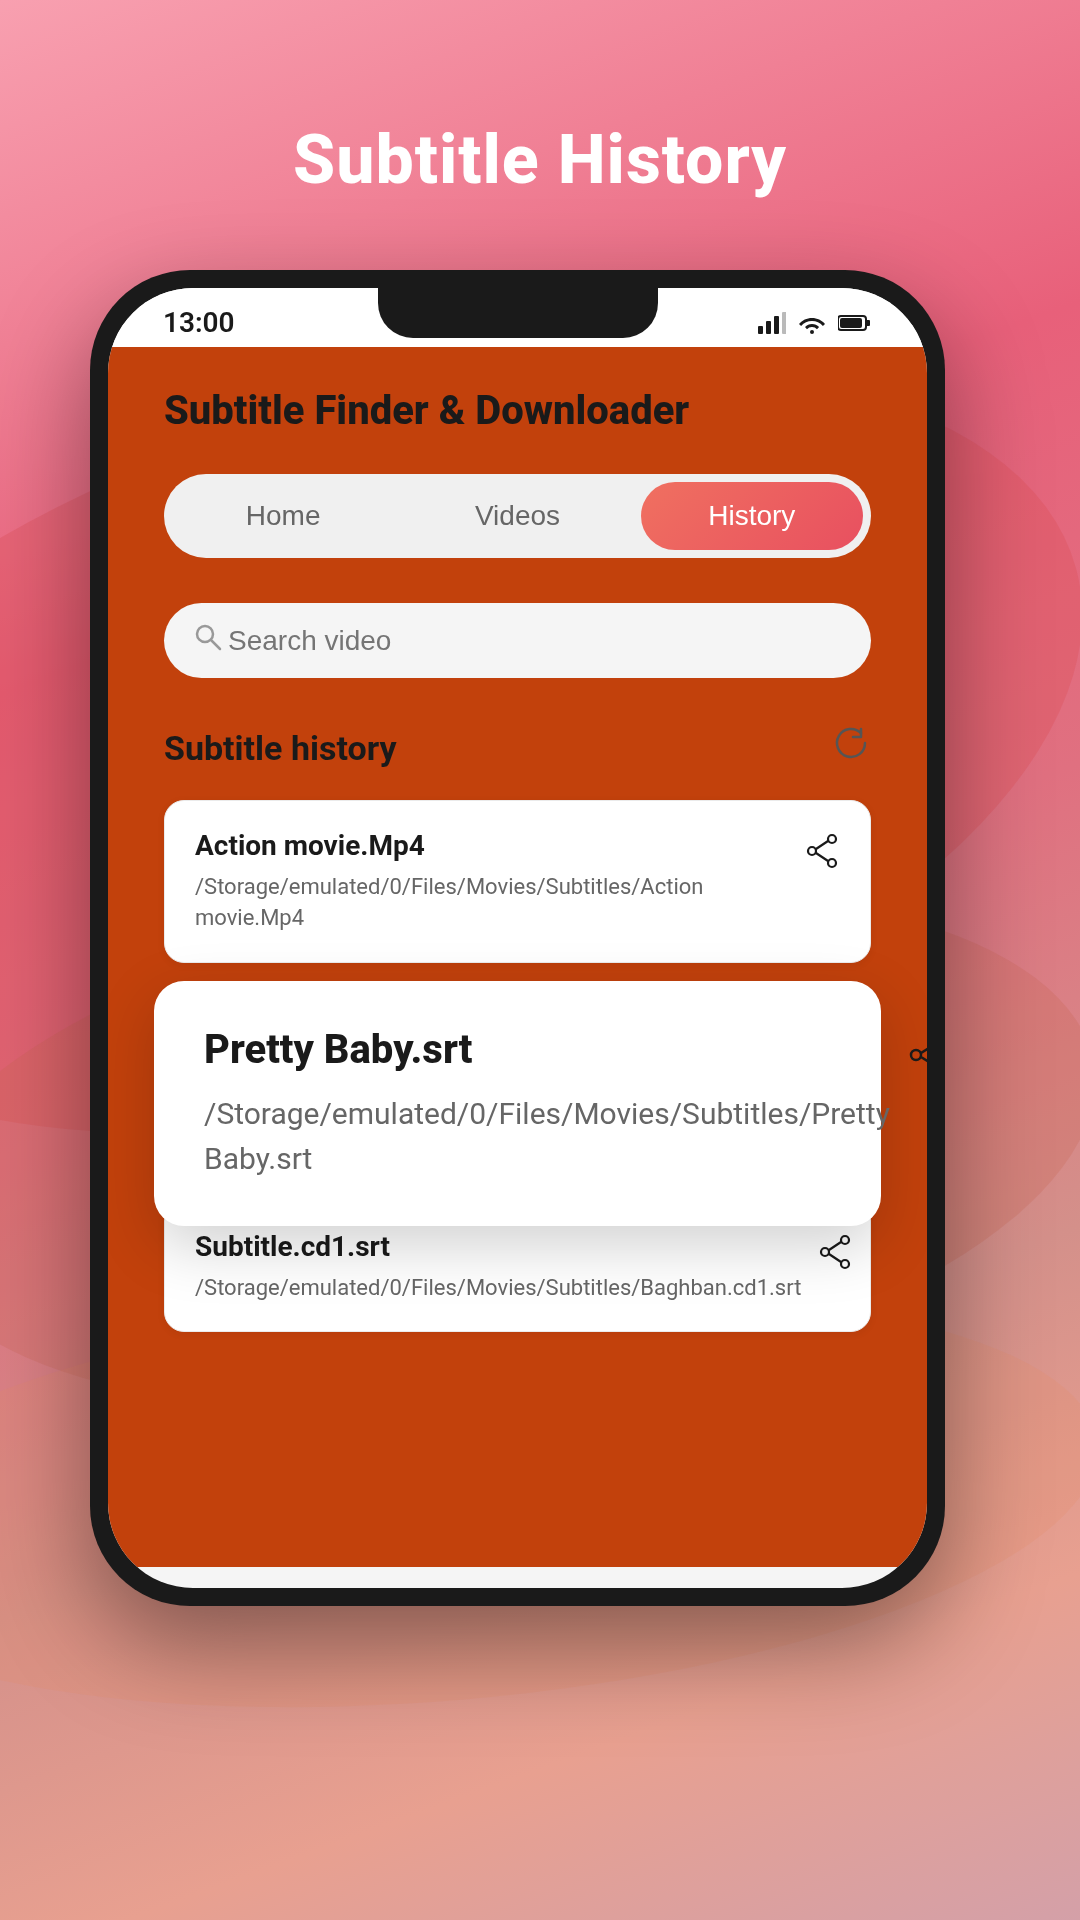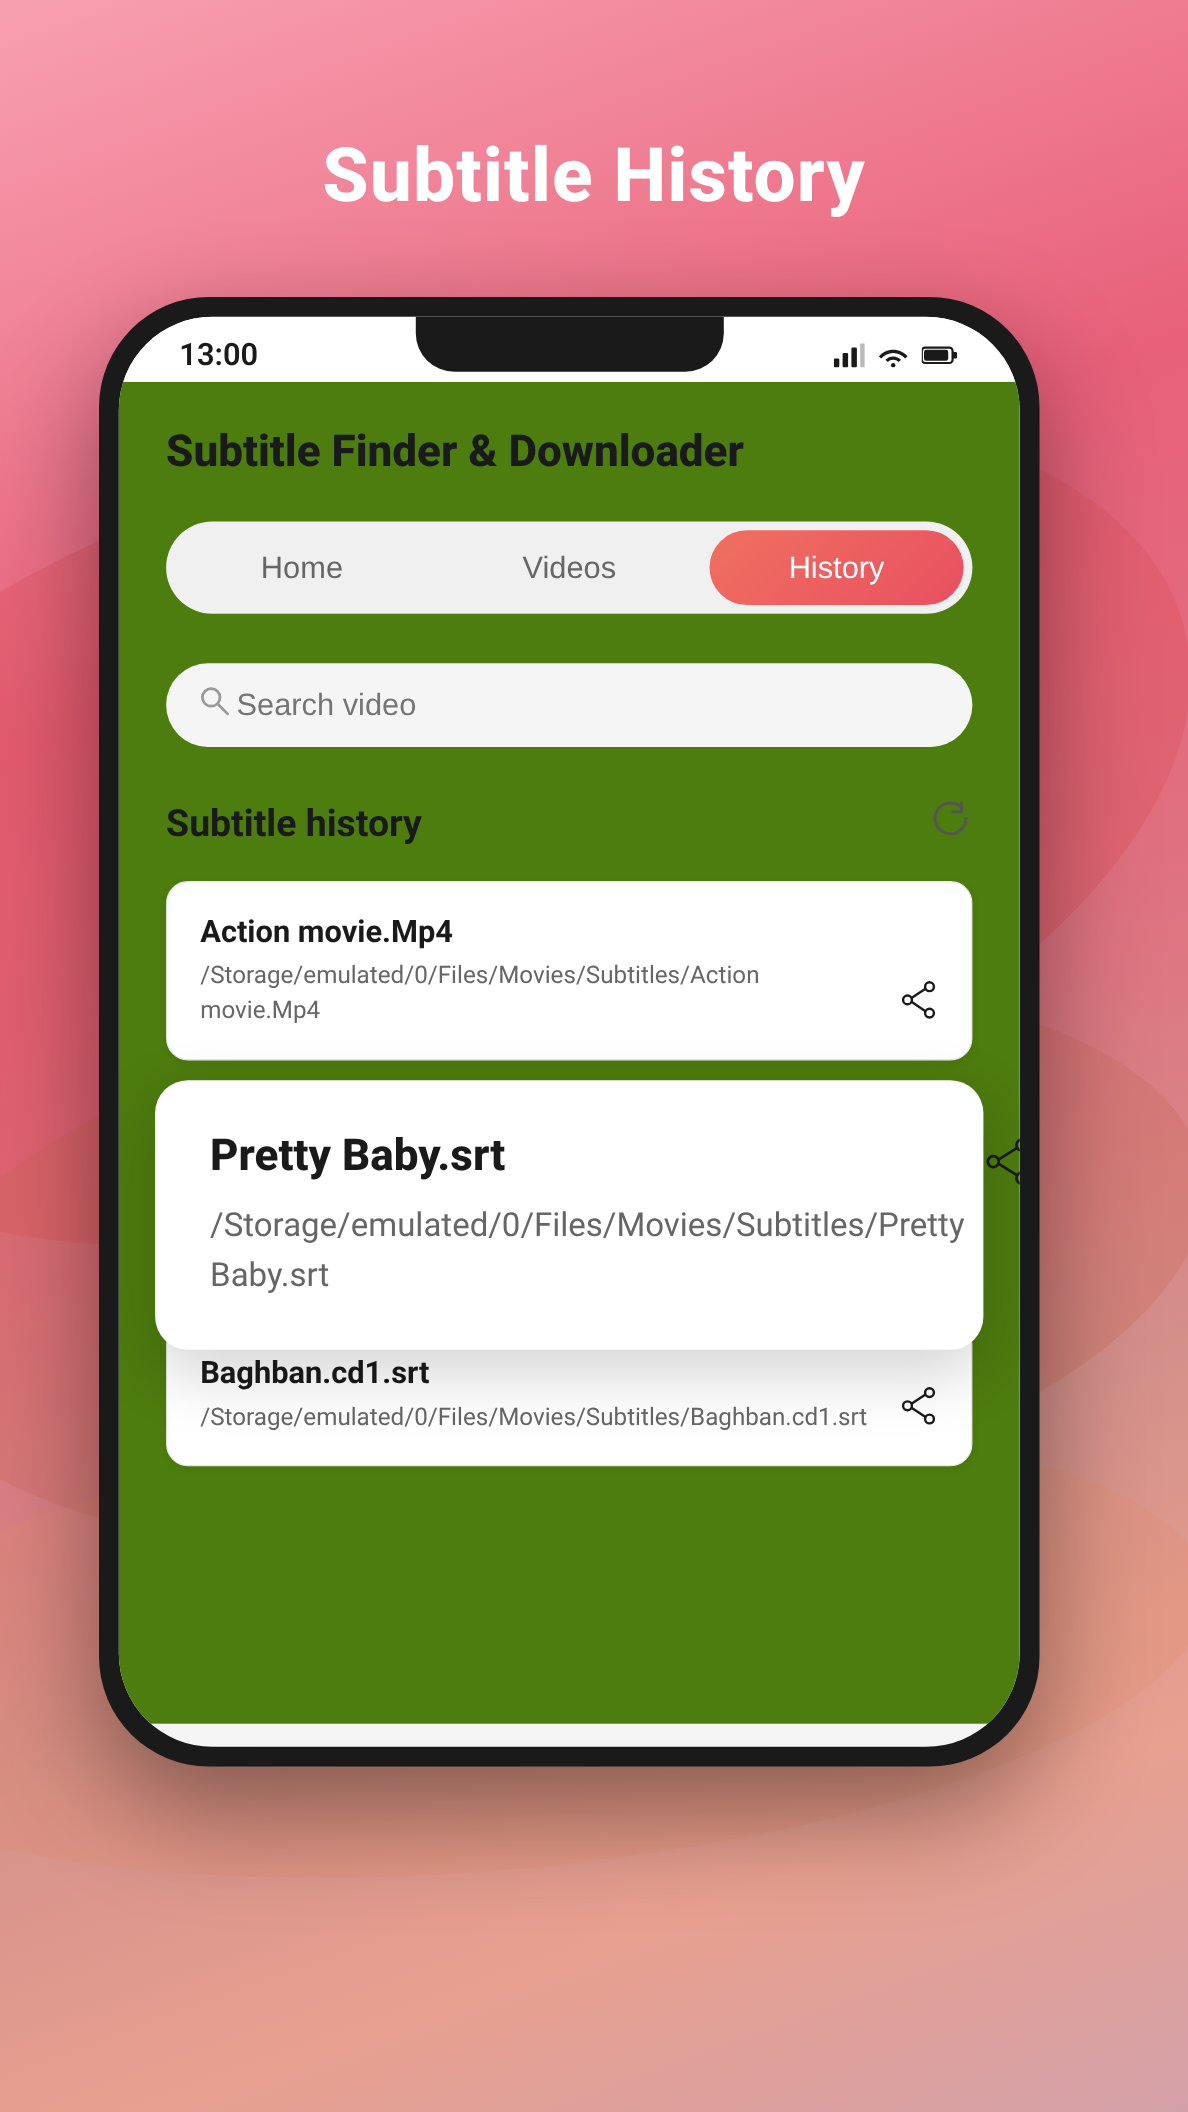--- a/index.html
+++ b/index.html
@@ -127,22 +127,22 @@
       gap: 12px;
     }
 
     .signal-icon, .wifi-icon, .battery-icon {
       font-size: 22px;
       color: #1a1a1a;
     }
 
     
     .app-content {
-      background: #4d7c0f;
-      padding: 40px 43px 40px;
+      background: #c2410c;
+      padding: 40px 56px 40px;
       min-height: 1220px;
     }
 
     .app-title {
       font-size: 40px;
       font-weight: 800;
       color: #1a1a1a;
       margin-bottom: 40px;
     }
 
@@ -222,21 +222,21 @@
 
     
     .subtitle-card {
       background: white;
       border: 1px solid #ebebeb;
       border-radius: 20px;
       padding: 28px 30px;
       margin-bottom: 18px;
       display: flex;
       justify-content: space-between;
-      align-items: flex-end;
+      align-items: flex-start;
       box-shadow: 0 2px 8px rgba(0,0,0,0.06);
     }
 
     .card-info {
       flex: 1;
     }
 
     .card-filename {
       font-size: 28px;
       font-weight: 700;
@@ -411,21 +411,21 @@
                 <line x1="15" y1="21" x2="31" y2="11" stroke="#1a1a1a" stroke-width="2.5" stroke-linecap="round"></line>
                 <line x1="15" y1="25" x2="31" y2="35" stroke="#1a1a1a" stroke-width="2.5" stroke-linecap="round"></line>
               </svg>
             </span>
           </div>
 
           <div class="floating-spacer"></div>
 
           <div class="subtitle-card">
             <div class="card-info">
-              <div class="card-filename">Baghban.cd1.srt</div>
+              <div class="card-filename">Subtitle.cd1.srt</div>
               <div class="card-path">/Storage/emulated/0/Files/Movies/Subtitles/Baghban.cd1.srt</div>
             </div>
             <span class="share-icon">
               <svg class="share-svg" viewBox="0 0 36 36" fill="none">
                 <circle cx="28" cy="6" r="4" stroke="#1a1a1a" stroke-width="2.2" fill="none"></circle>
                 <circle cx="28" cy="30" r="4" stroke="#1a1a1a" stroke-width="2.2" fill="none"></circle>
                 <circle cx="8" cy="18" r="4" stroke="#1a1a1a" stroke-width="2.2" fill="none"></circle>
                 <line x1="12" y1="16" x2="24" y2="8" stroke="#1a1a1a" stroke-width="2.2" stroke-linecap="round"></line>
                 <line x1="12" y1="20" x2="24" y2="28" stroke="#1a1a1a" stroke-width="2.2" stroke-linecap="round"></line>
               </svg>

